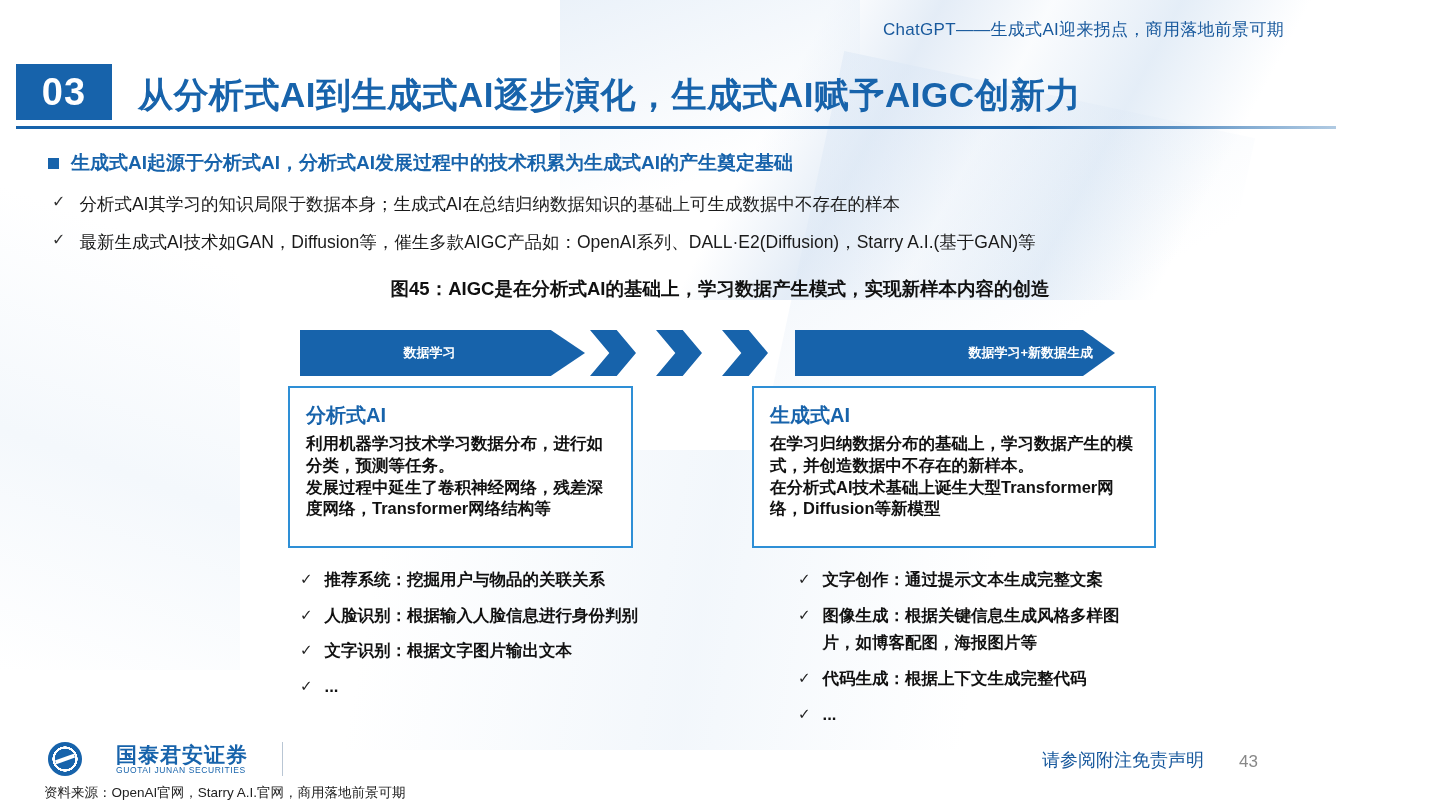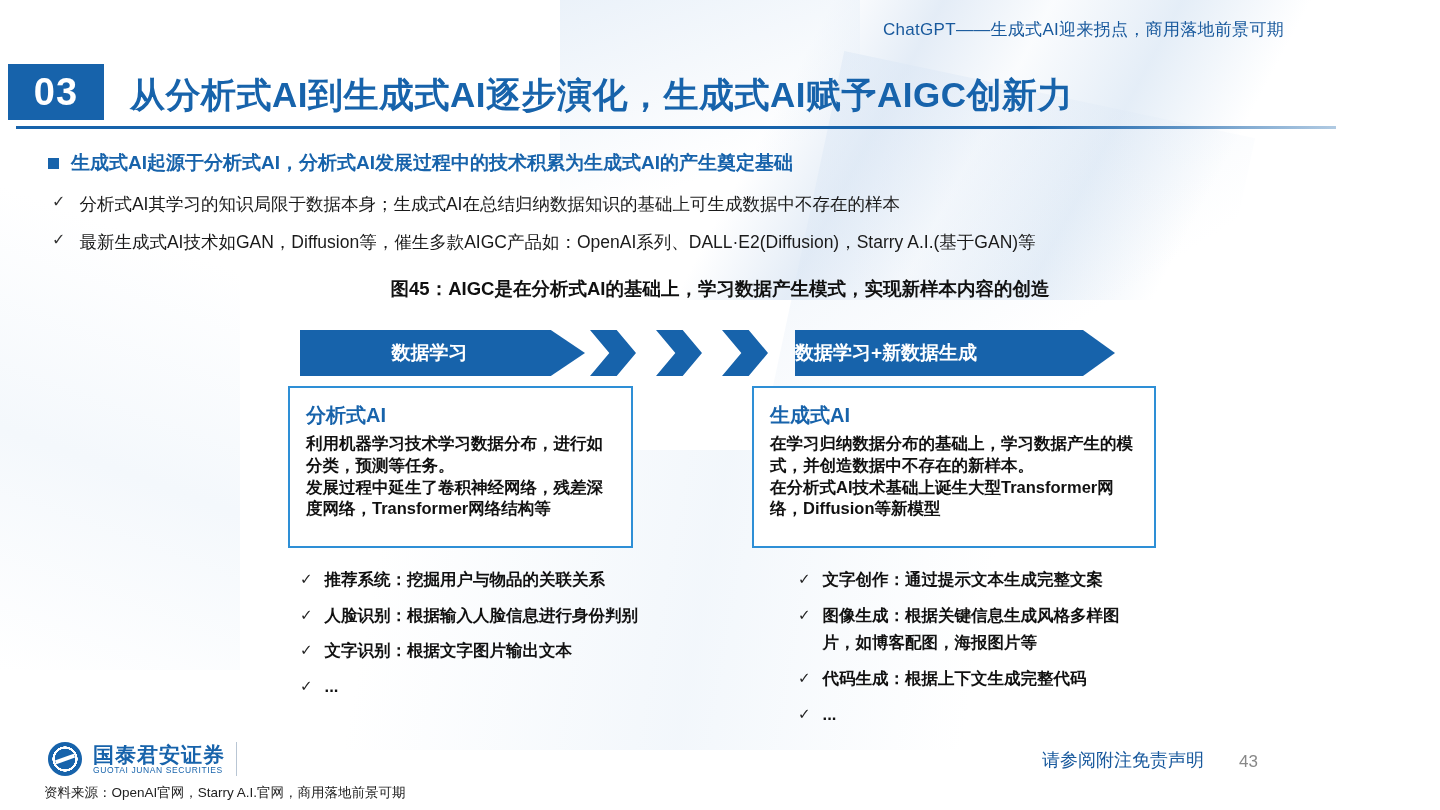--- a/index.html
+++ b/index.html
@@ -48,21 +48,21 @@
     top: 18px; right: 52px;
     font-size: 17px;
     color: #17589c;
     letter-spacing: 0.3px;
     font-weight: 400;
   }
 
   
   .title-row {
     position: absolute;
-    top: 64px; left: 8px;
+    top: 64px; left: 16px;
     display: flex;
     align-items: stretch;
     justify-content: space-between;
   }
   .num-box {
     width: 96px; height: 56px;
     background: #1763ab;
     color: #ffffff;
     font-size: 38px;
     font-weight: 700;
@@ -146,30 +146,30 @@
   }
   .chev-left {
     position: absolute;
     left: 300px; top: 0;
     width: 285px; height: 46px;
     background: #1763ab;
     clip-path: polygon(0 0, 88% 0, 100% 50%, 88% 100%, 0 100%);
     display: flex; align-items: center; justify-content: center;
   }
   .chev-left span, .chev-right span {
-    color: #fff; font-weight: 700; font-size: 19px;
+    color: #fff; font-weight: 700; font-size: 13px;
     padding-right: 26px;
   }
   .chev-right {
     position: absolute;
     left: 795px; top: 0;
     width: 320px; height: 46px;
     background: #1763ab;
     clip-path: polygon(0 0, 90% 0, 100% 50%, 90% 100%, 0 100%);
-    display: flex; align-items: center; justify-content: flex-start;
+    display: flex; align-items: center; justify-content: flex-end;
   }
   .chev-right span { padding-right: 22px; }
   .mini-chev {
     position: absolute;
     top: 0;
     width: 46px; height: 46px;
     background: #1763ab;
     clip-path: polygon(0 0, 58% 0, 100% 50%, 58% 100%, 0 100%, 42% 50%);
   }
   .mc1 { left: 590px; }
@@ -217,21 +217,21 @@
   }
   .item .ck { font-weight: 400; color: #222; font-size: 15px; line-height: 1.68; }
   .item .t { flex: 1; }
 
   
   .footer-line {
     position: absolute;
     left: 48px; bottom: 34px;
     display: flex;
     align-items: center;
-    gap: 11px;
+    gap: 34px;
   }
   .logo-mark {
     width: 34px; height: 34px;
     border-radius: 50%;
     background: radial-gradient(circle at 50% 50%, #1763ab 0 42%, #ffffff 43% 52%, #1763ab 53% 100%);
     position: relative;
   }
   .logo-mark::after {
     content: "";
     position: absolute; left: 7px; top: 15px;

